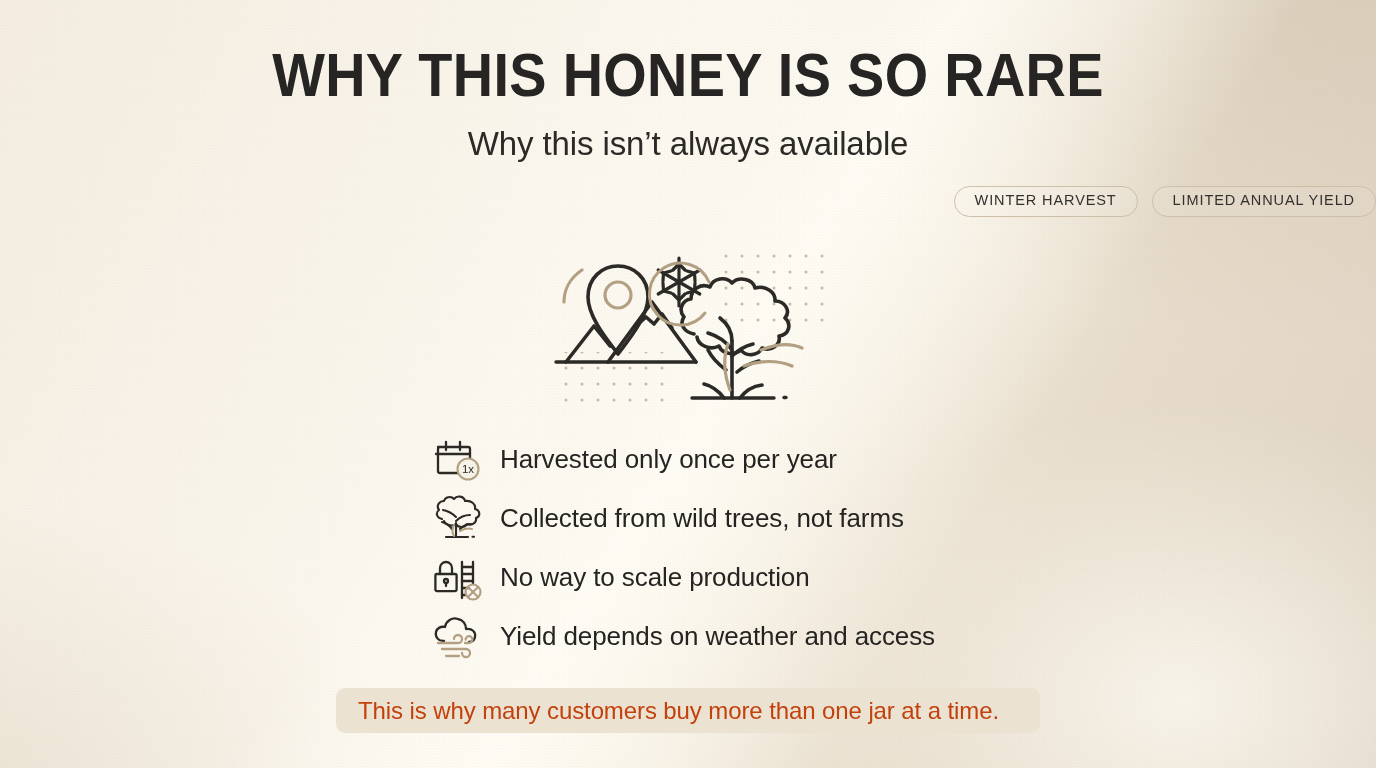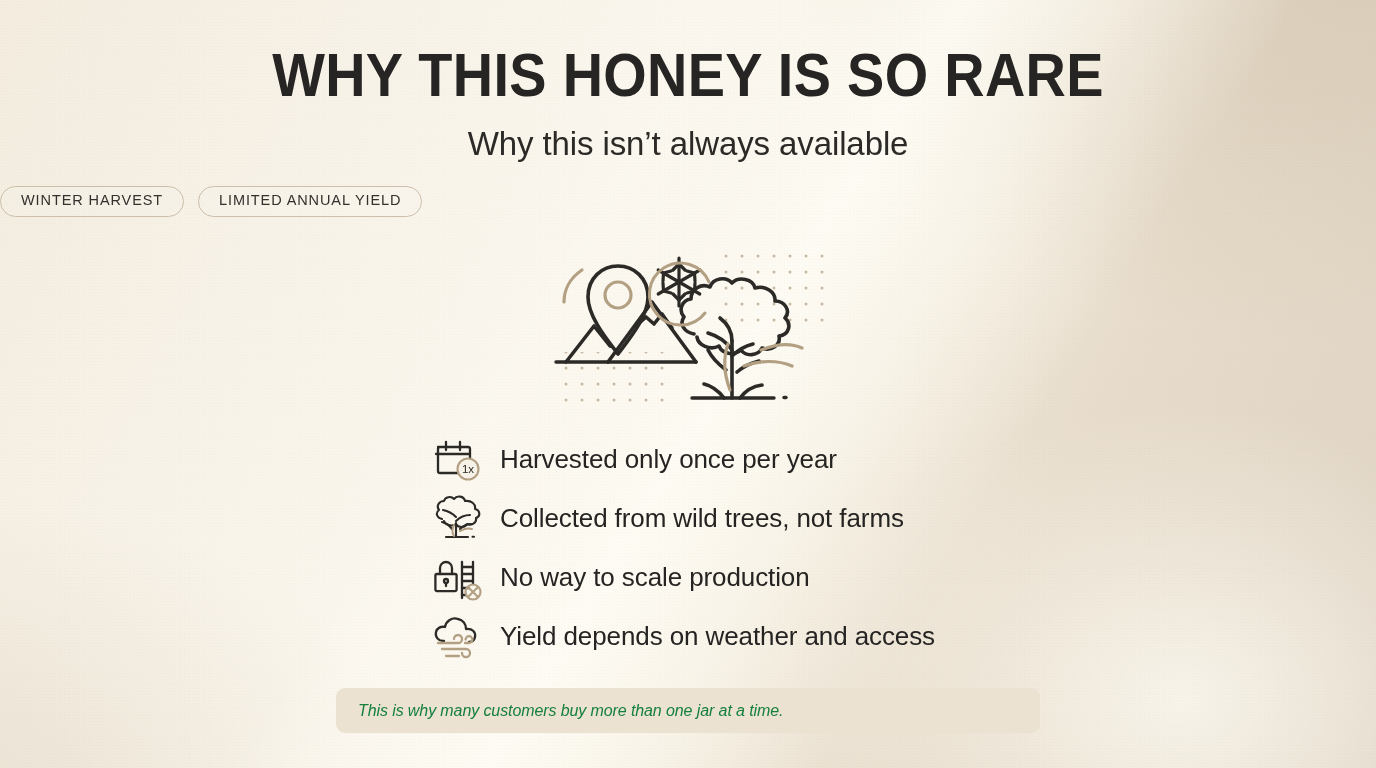--- a/index.html
+++ b/index.html
@@ -115,21 +115,21 @@
     letter-spacing: -0.1px;
   }
 
   
   .pill-row {
     position: absolute;
     top: 186px;
     left: 0;
     width: 1376px;
     display: flex;
-    justify-content: flex-start;
+    justify-content: flex-end;
     gap: 14px;
   }
   .pill {
     border: 1.4px solid #cdbfa9;
     border-radius: 999px;
     padding: 6px 20px 7px 20px;
     font-size: 14.5px;
     font-weight: 500;
     letter-spacing: 0.9px;
     color: #33312d;
@@ -186,26 +186,25 @@
     top: 688px;
     width: 704px;
     height: 45px;
     background: #ece2d2;
     border-radius: 9px;
     display: flex;
     align-items: center;
     padding-left: 22px;
   }
   .callout-text {
-    font-size: 16px;
+    font-size: 24px;
     font-weight: 400;
-    color: #15803d;
+    color: #c2410c;
     letter-spacing: -0.1px;
     white-space: nowrap;
-    font-style: italic;
   }
 </style>
 </head>
 <body>
 
 <div id="stage">
 
   <div class="bg-layer bg-base"></div>
   <div class="bg-layer bg-corner-tr"></div>
   <div class="bg-layer bg-corner-bl"></div>

